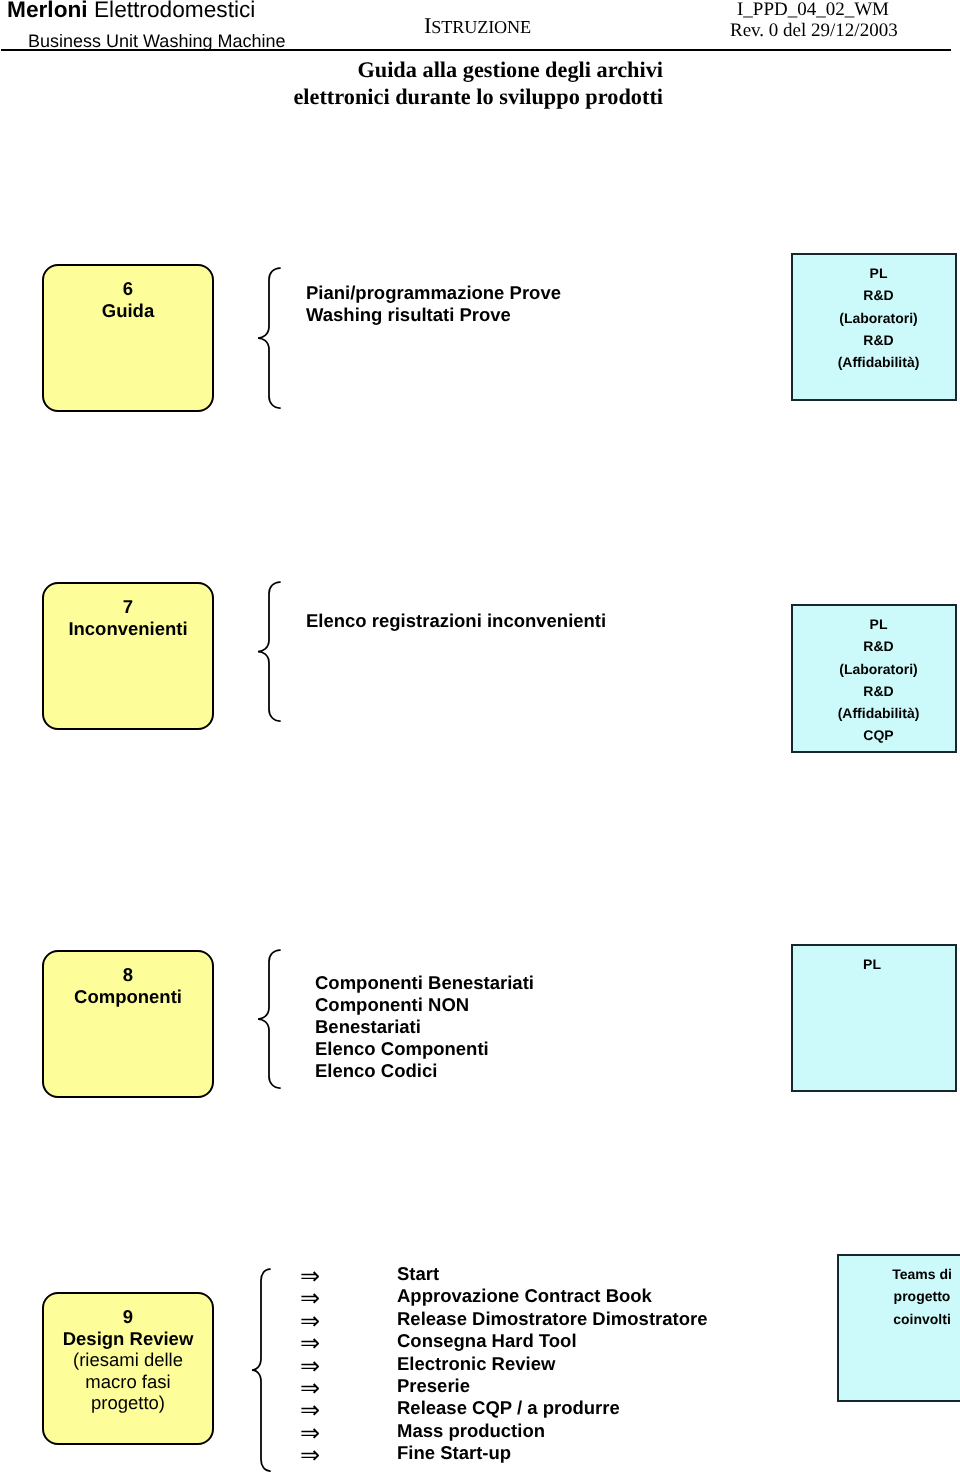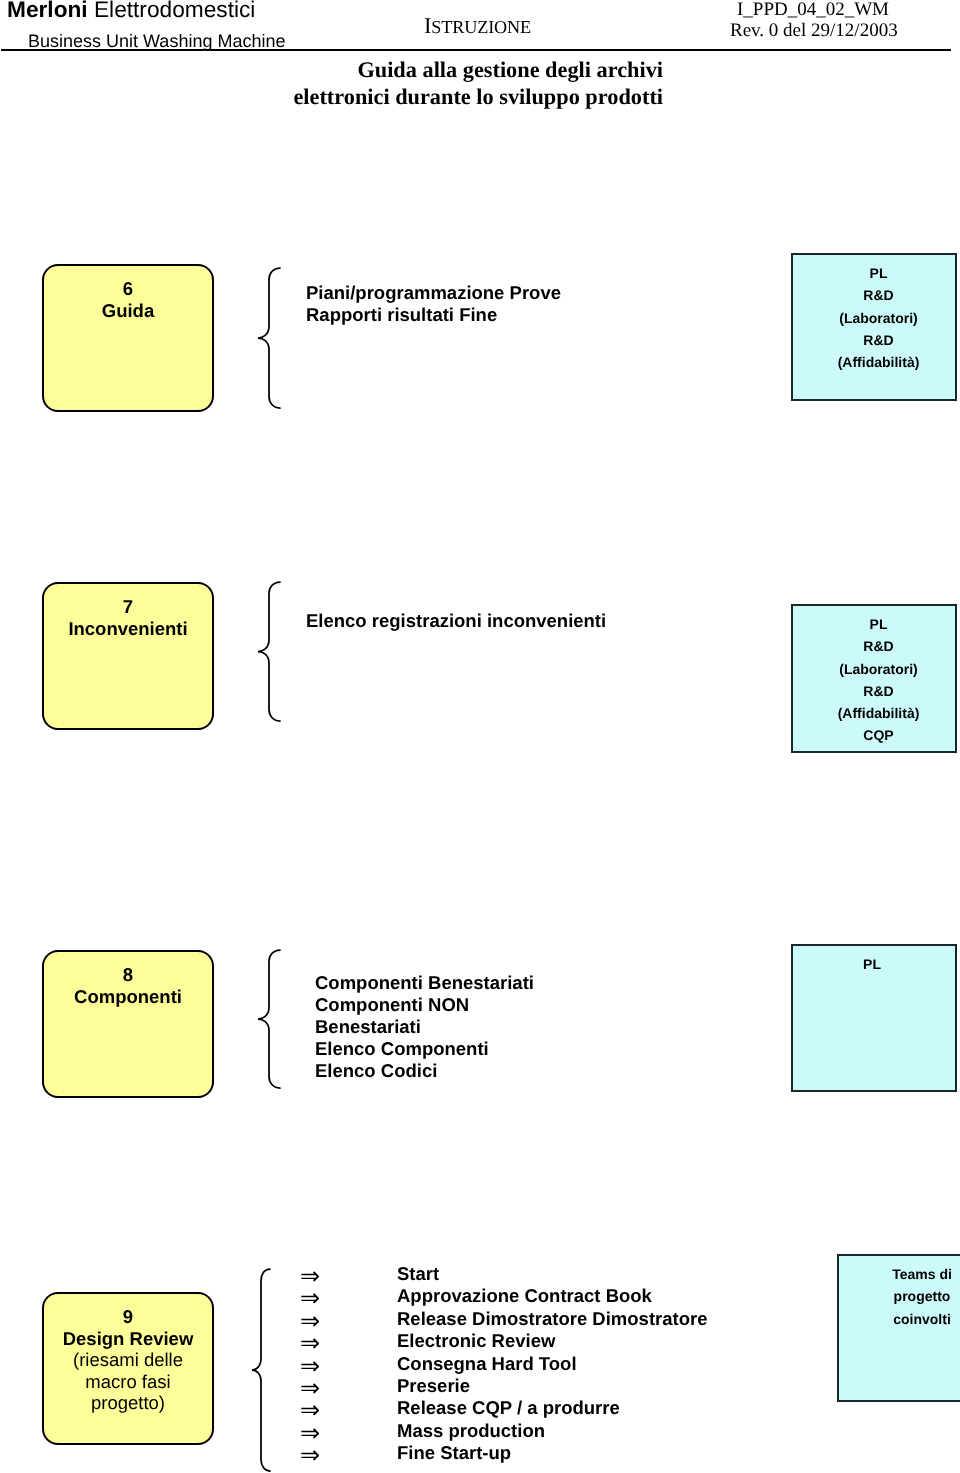--- a/index.html
+++ b/index.html
@@ -50,21 +50,21 @@
   <div class="hdr-istr"><span>I</span><span class="sc">STRUZIONE</span></div>
   <div class="hdr-code">I_PPD_04_02_WM</div>
   <div class="hdr-rev">Rev. 0 del 29/12/2003</div>
   <div class="doc-title"><span>Guida alla gestione degli archivi</span> <span>elettronici durante lo sviluppo prodotti</span></div>
   <div class="phase-box" style="left:42px;top:264px;width:172px;height:148px;padding-top:12px;"><span class="phase-num">6</span><br><span class="phase-name">Guida</span></div>
   <svg class="brace" style="left:257px;top:267px;" width="24" height="142" viewBox="-1 -1 24 142">
       <path d="M 22 0 C 15.62 0 11.0 4.83 11.0 11.5 L 11.0 58.50 C 11.0 66.78 4.62 70.00 0 70.00 C 4.62 70.00 11.0 73.22 11.0 81.50 L 11.0 128.50 C 11.0 135.17 15.62 140 22 140" fill="none" stroke="#000" stroke-width="1.75" stroke-linecap="round"></path>
     </svg>
   <div class="out-list" style="left:306px;top:282px;">
       <span class="out-row">Piani/programmazione Prove</span>
-      <span class="out-row">Rapporti risultati Fine</span>
+      <span class="out-row">Washing risultati Prove</span>
     </div>
   <div class="role-box" style="left:791px;top:253px;width:166px;height:148px;padding-top:7px;padding-left:9px;"><span>PL</span><br><span>R&amp;D</span><br><span>(Laboratori)</span><br><span>R&amp;D</span><br><span>(Affidabilità)</span></div>
   <div class="phase-box" style="left:42px;top:582px;width:172px;height:148px;padding-top:12px;"><span class="phase-num">7</span><br><span class="phase-name">Inconvenienti</span></div>
   <svg class="brace" style="left:257px;top:581px;" width="24" height="141" viewBox="-1 -1 24 141">
       <path d="M 22 0 C 15.62 0 11.0 4.83 11.0 11.5 L 11.0 58.00 C 11.0 66.28 4.62 69.50 0 69.50 C 4.62 69.50 11.0 72.72 11.0 81.00 L 11.0 127.50 C 11.0 134.17 15.62 139 22 139" fill="none" stroke="#000" stroke-width="1.75" stroke-linecap="round"></path>
     </svg>
   <div class="out-list" style="left:306px;top:610px;">
       <span class="out-row">Elenco registrazioni inconvenienti</span>
     </div>
   <div class="role-box" style="left:791px;top:604px;width:166px;height:149px;padding-top:7px;padding-left:9px;"><span>PL</span><br><span>R&amp;D</span><br><span>(Laboratori)</span><br><span>R&amp;D</span><br><span>(Affidabilità)</span><br><span>CQP</span></div>
@@ -81,22 +81,22 @@
     </div>
   <div class="role-box" style="left:791px;top:944px;width:166px;height:148px;padding-top:7px;padding-right:4px;"><span>PL</span></div>
   <div class="phase-box" style="left:42px;top:1292px;width:172px;height:153px;padding-top:12px;"><span class="phase-num">9</span><br><span class="phase-name">Design Review</span><br><span class="phase-sub">(riesami delle</span><br><span class="phase-sub">macro fasi</span><br><span class="phase-sub">progetto)</span></div>
   <svg class="brace" style="left:251px;top:1268px;" width="20" height="204" viewBox="-1 -1 20 204">
       <path d="M 18 0 C 12.78 0 9.0 4.83 9.0 11.5 L 9.0 89.50 C 9.0 97.78 3.78 101.00 0 101.00 C 3.78 101.00 9.0 104.22 9.0 112.50 L 9.0 190.50 C 9.0 197.17 12.78 202 18 202" fill="none" stroke="#000" stroke-width="1.75" stroke-linecap="round"></path>
     </svg>
   <div class="out-list" style="left:397px;top:1263px;line-height:22.4px;">
       <span class="out-row">Start</span>
       <span class="out-row">Approvazione Contract Book</span>
       <span class="out-row">Release Dimostratore Dimostratore</span>
+      <span class="out-row">Consegna Hard Tool</span>
       <span class="out-row">Electronic Review</span>
-      <span class="out-row">Consegna Hard Tool</span>
       <span class="out-row">Preserie</span>
       <span class="out-row">Release CQP / a produrre</span>
       <span class="out-row">Mass production</span>
       <span class="out-row">Fine Start-up</span>
     </div>
   <div class="arrow-col" style="left:300px;top:1265px;">
       <span class="out-row">⇒</span>
       <span class="out-row">⇒</span>
       <span class="out-row">⇒</span>
       <span class="out-row">⇒</span>

